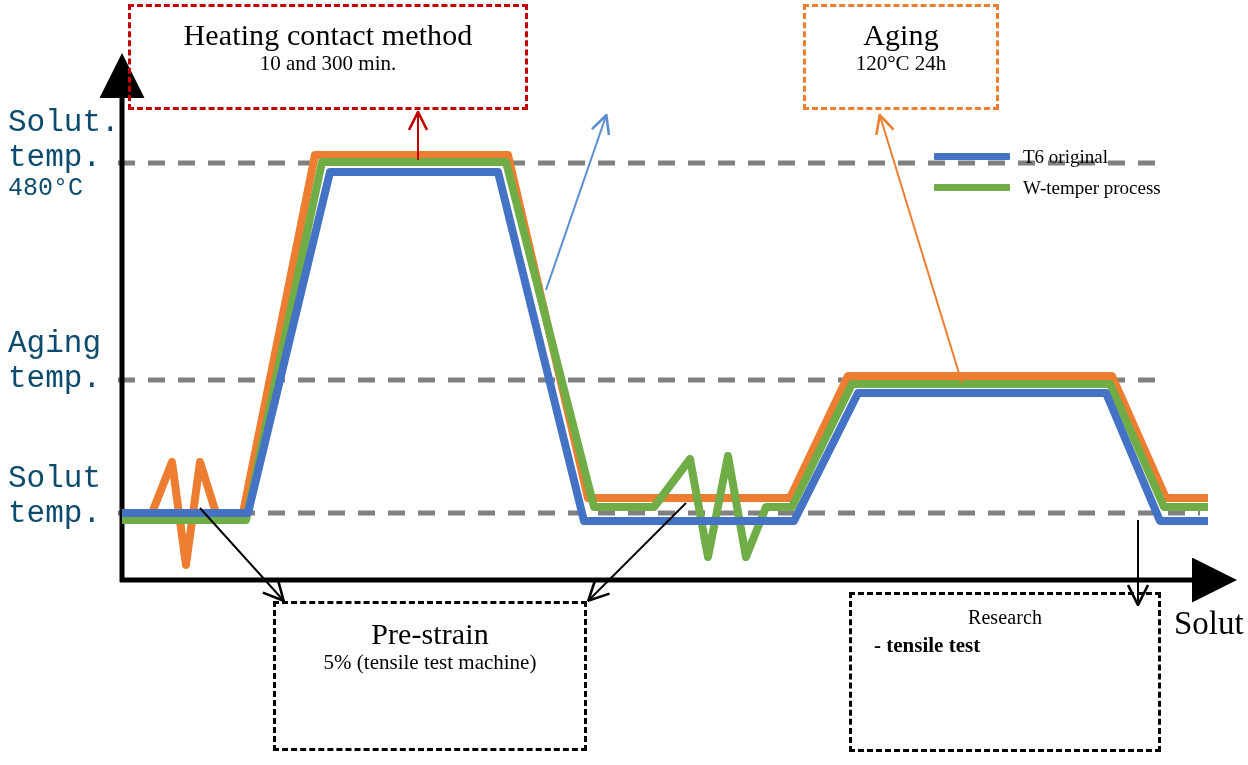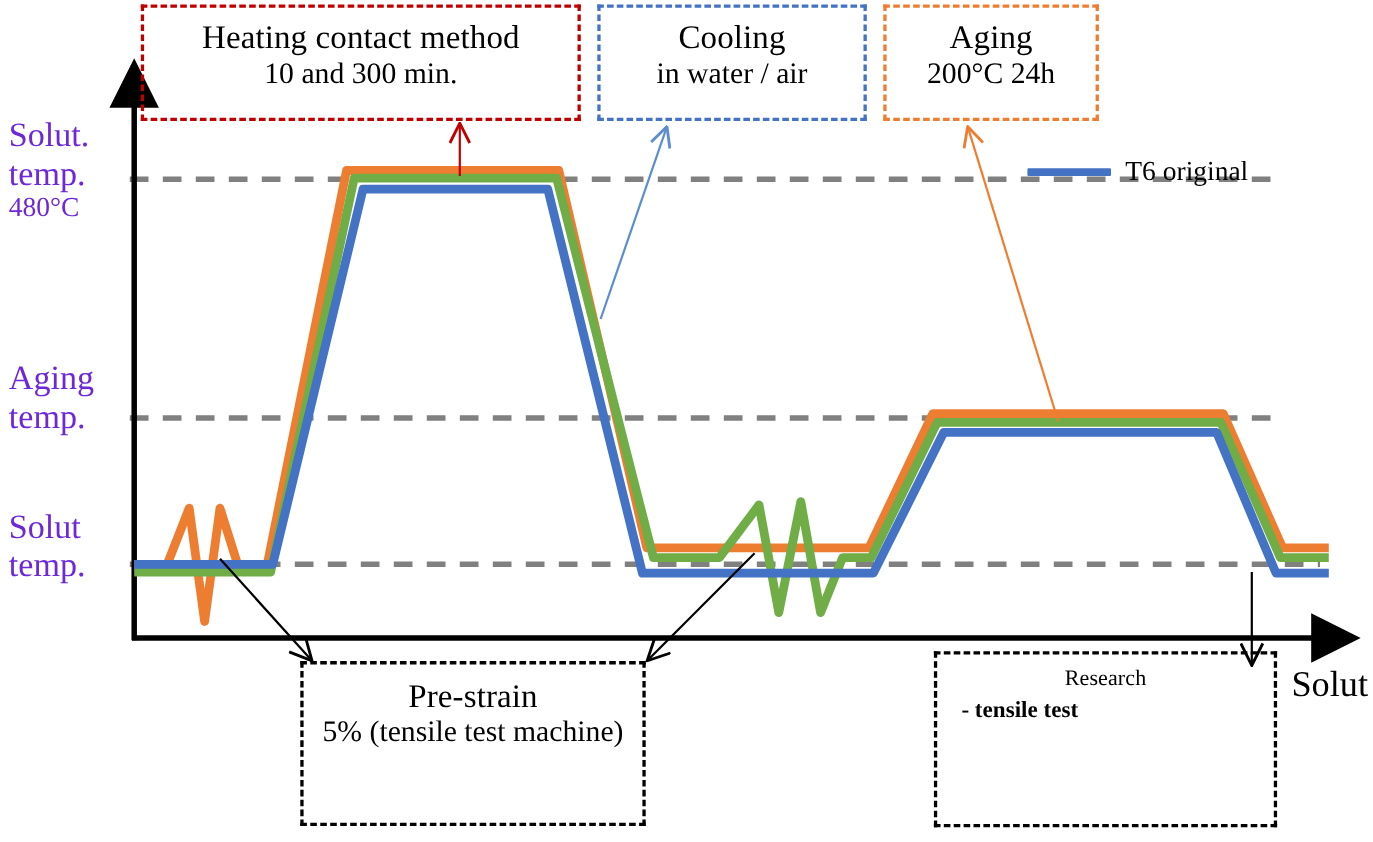--- a/index.html
+++ b/index.html
@@ -24,21 +24,21 @@
     text-align:center;
     color:#000;
   }
   .callout .c-title{
     font-size:30px;
     line-height:1.08;
     letter-spacing:.1px;
     white-space:nowrap;
   }
   .callout .c-sub{
-    font-size:27px;
+    font-size:21px;
     line-height:1.15;
     white-space:nowrap;
   }
 
   #box-heating{
     left:128px;top:4px;width:400px;height:106px;
     border:3px dashed #C00000;
     padding-top:12px;
   }
   #box-cooling{
@@ -72,44 +72,45 @@
   }
   .bullets div{
     font-size:21px;
     line-height:1.42;
     white-space:nowrap;
   }
 
   
   .axis-label{
     position:absolute;
-    color:#6d28d9;
+    color:#0c4a6e;
     text-align:left;
     white-space:nowrap;
+    font-family:Liberation Mono, monospace;
   }
   .axis-label .big{font-size:31px;line-height:1.12;display:block;}
   .axis-label .small{font-size:25px;line-height:1.12;display:block;}
 
   #lab-solut{left:8px;top:106px;}
   #lab-aging{left:8px;top:327px;}
   #lab-room{left:8px;top:462px;}
 
   #lab-time{
     position:absolute;left:1174px;top:605px;
     font-size:33px;color:#000;white-space:nowrap;
   }
 
   
   #legend{
     position:absolute;left:934px;top:144px;
     display:flex;flex-direction:column;gap:7px;
   }
   .legend-row{display:flex;align-items:center;gap:13px;height:24px;}
   .legend-swatch{width:76px;height:7px;border-radius:1px;display:block;}
-  .legend-text{font-size:25px;color:#000;line-height:1;white-space:nowrap;}
+  .legend-text{font-size:19px;color:#000;line-height:1;white-space:nowrap;}
 
   svg{position:absolute;left:0;top:0;}
 </style>
 </head>
 <body>
 
 <div id="stage">
 
   <svg width="1248" height="765">
 
@@ -159,28 +160,24 @@
     <line x1="686" y1="503" x2="589" y2="600" stroke="#000000" stroke-width="2" marker-end="url(#arrow-thin-black)"></line>
 
     <line x1="1138" y1="520" x2="1138" y2="604" stroke="#000000" stroke-width="2" marker-end="url(#arrow-thin-black)"></line>
   </svg>
 
   <div class="callout" id="box-heating">
     <span class="c-title">Heating contact method</span>
     <span class="c-sub">10 and 300 min.</span>
   </div>
 
-  <div class="callout" id="box-cooling">
-    <span class="c-title">Cooling</span>
-    <span class="c-sub">in water / air</span>
-  </div>
 
   <div class="callout" id="box-aging">
     <span class="c-title">Aging</span>
-    <span class="c-sub">200°C 24h</span>
+    <span class="c-sub">120°C 24h</span>
   </div>
 
   <div class="callout" id="box-prestrain">
     <span class="c-title">Pre-strain</span>
     <span class="c-sub">5% (tensile test machine)</span>
   </div>
 
   <div class="callout" id="box-research">
     <span class="c-title">Research</span>
     <div class="bullets">
@@ -204,15 +201,19 @@
     <span class="big">temp.</span>
   </div>
 
   <div id="lab-time">Solut</div>
 
   <div id="legend">
     <div class="legend-row">
       <span class="legend-swatch" style="background:#4472C4"></span>
       <span class="legend-text">T6 original</span>
     </div>
+    <div class="legend-row">
+      <span class="legend-swatch" style="background:#70AD47"></span>
+      <span class="legend-text">W-temper process</span>
+    </div>
   </div>
 
 </div>
 
 </body></html>

